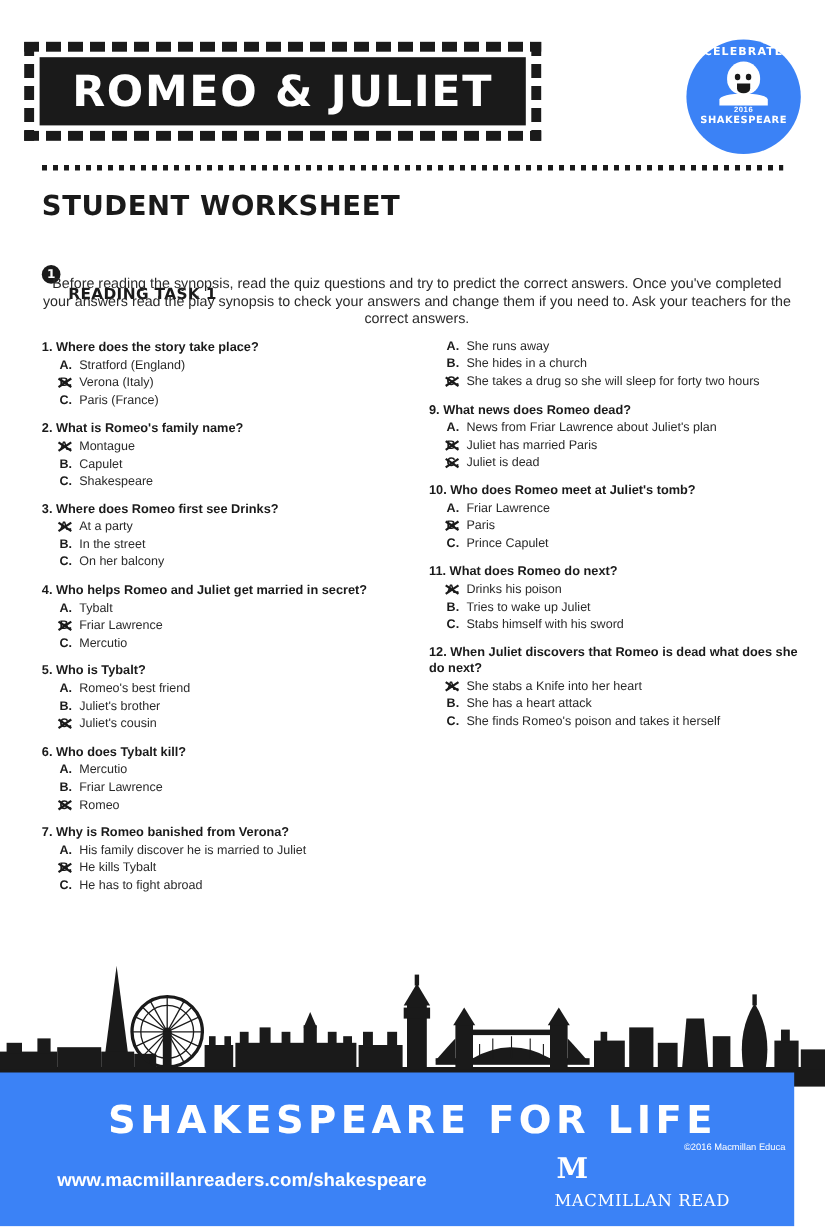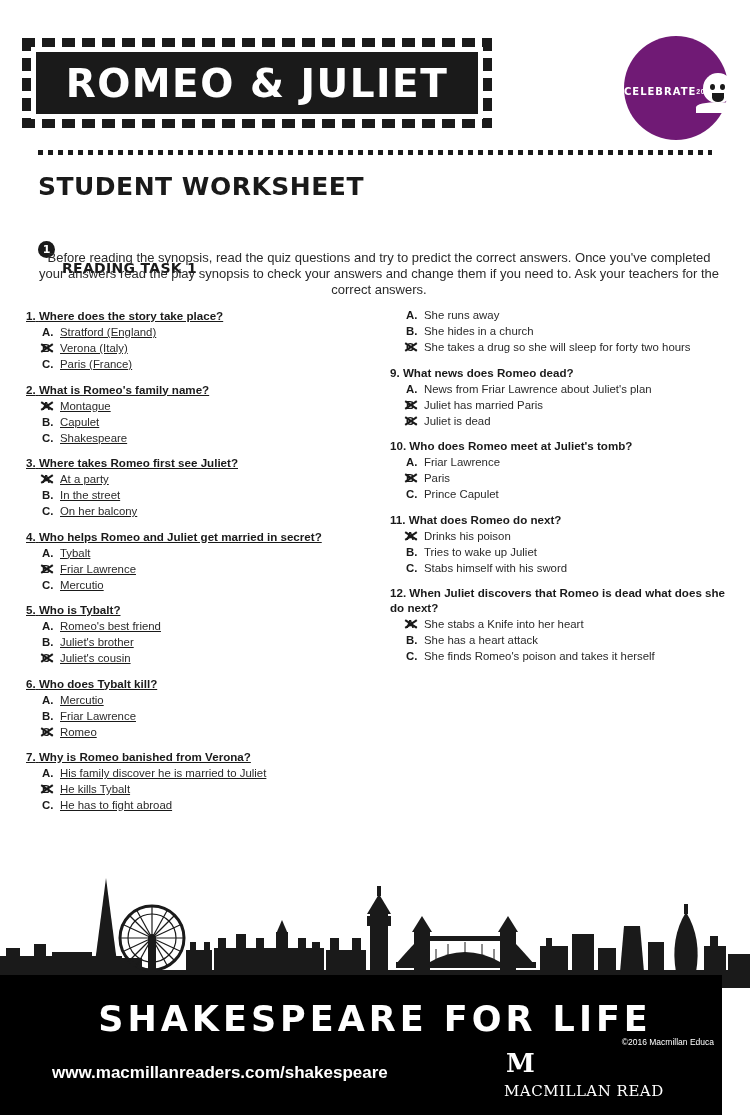--- a/index.html
+++ b/index.html
@@ -67,24 +67,24 @@
   }
 
   
   .badge {
     position: absolute;
     right: 22px;
     top: 36px;
     width: 104px;
     height: 104px;
     border-radius: 50%;
-    background: #701a75;
+    background: #3b82f6;
     color: #ffffff;
     display: flex;
-    flex-direction: row;
+    flex-direction: column;
     align-items: center;
     justify-content: flex-start;
     padding-top: 6px;
     box-sizing: border-box;
   }
   .badge-top {
     font-size: 10px;
     font-weight: bold;
     letter-spacing: 1px;
     font-family: "DejaVu Sans", sans-serif;
@@ -209,21 +209,21 @@
     line-height: 16px;
     color: #2a2a2a;
     text-align: center;
   }
 
   
   .col {
     position: absolute;
     top: 308px;
   }
-  .col-left { left: 26px; width: 345px; text-decoration: underline; }
+  .col-left { left: 38px; width: 345px; }
   .col-right { left: 390px; width: 345px; }
 
   .q-block { margin-bottom: 9px; }
   .q-text {
     font-size: 11.6px;
     font-weight: bold;
     color: #1a1a1a;
     line-height: 15px;
     margin-bottom: 2px;
   }
@@ -271,21 +271,21 @@
     height: 150px;
   }
 
   
   .footer {
     position: absolute;
     left: 0;
     top: 975px;
     width: 722px;
     height: 140px;
-    background: #000000;
+    background: #3b82f6;
   }
   .footer-title {
     position: absolute;
     left: 0;
     top: 24px;
     width: 750px;
     text-align: center;
     color: #ffffff;
     font-size: 35px;
     font-weight: bold;
@@ -407,21 +407,21 @@
       </div>
       <div class="opt">
         <span class="letter">C.</span>
         <span>Shakespeare</span>
       </div>
     </div>
 
     <div class="q-block">
       <div class="q-text">
         <span>3.</span>
-        <span>Where takes Romeo first see Juliet?</span>
+        <span>Where does Romeo first see Drinks?</span>
       </div>
       <div class="opt">
         <span class="cross"></span>
         <span class="letter">A.</span>
         <span>At a party</span>
       </div>
       <div class="opt">
         <span class="letter">B.</span>
         <span>In the street</span>
       </div>

